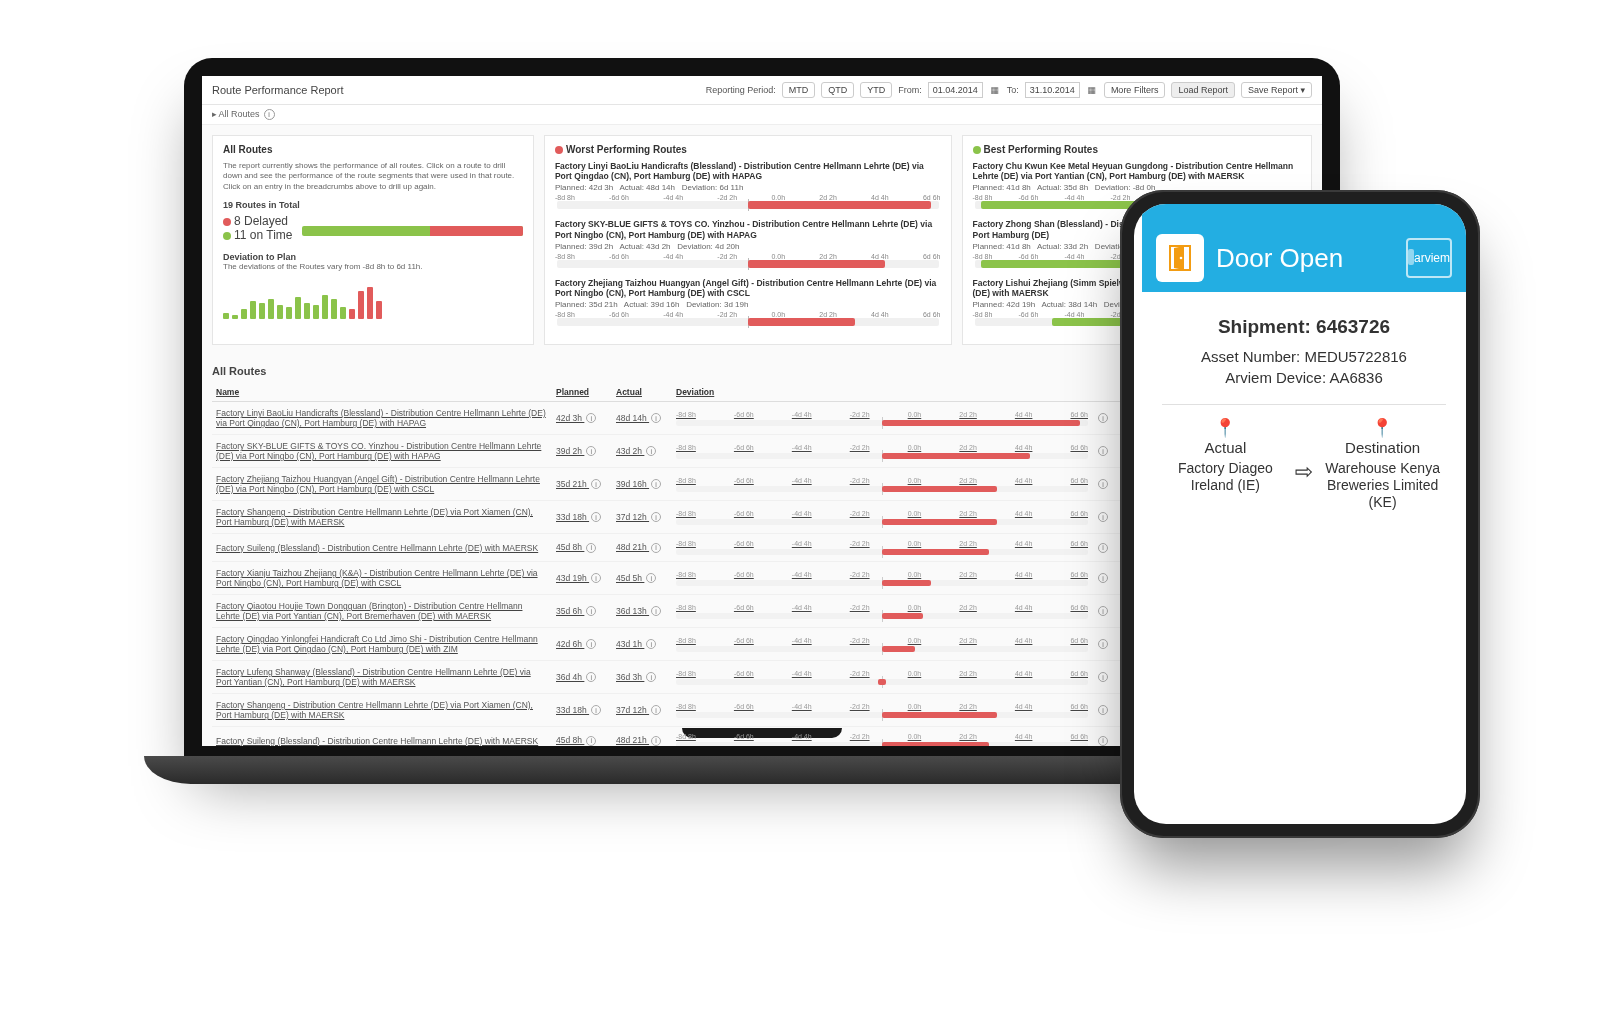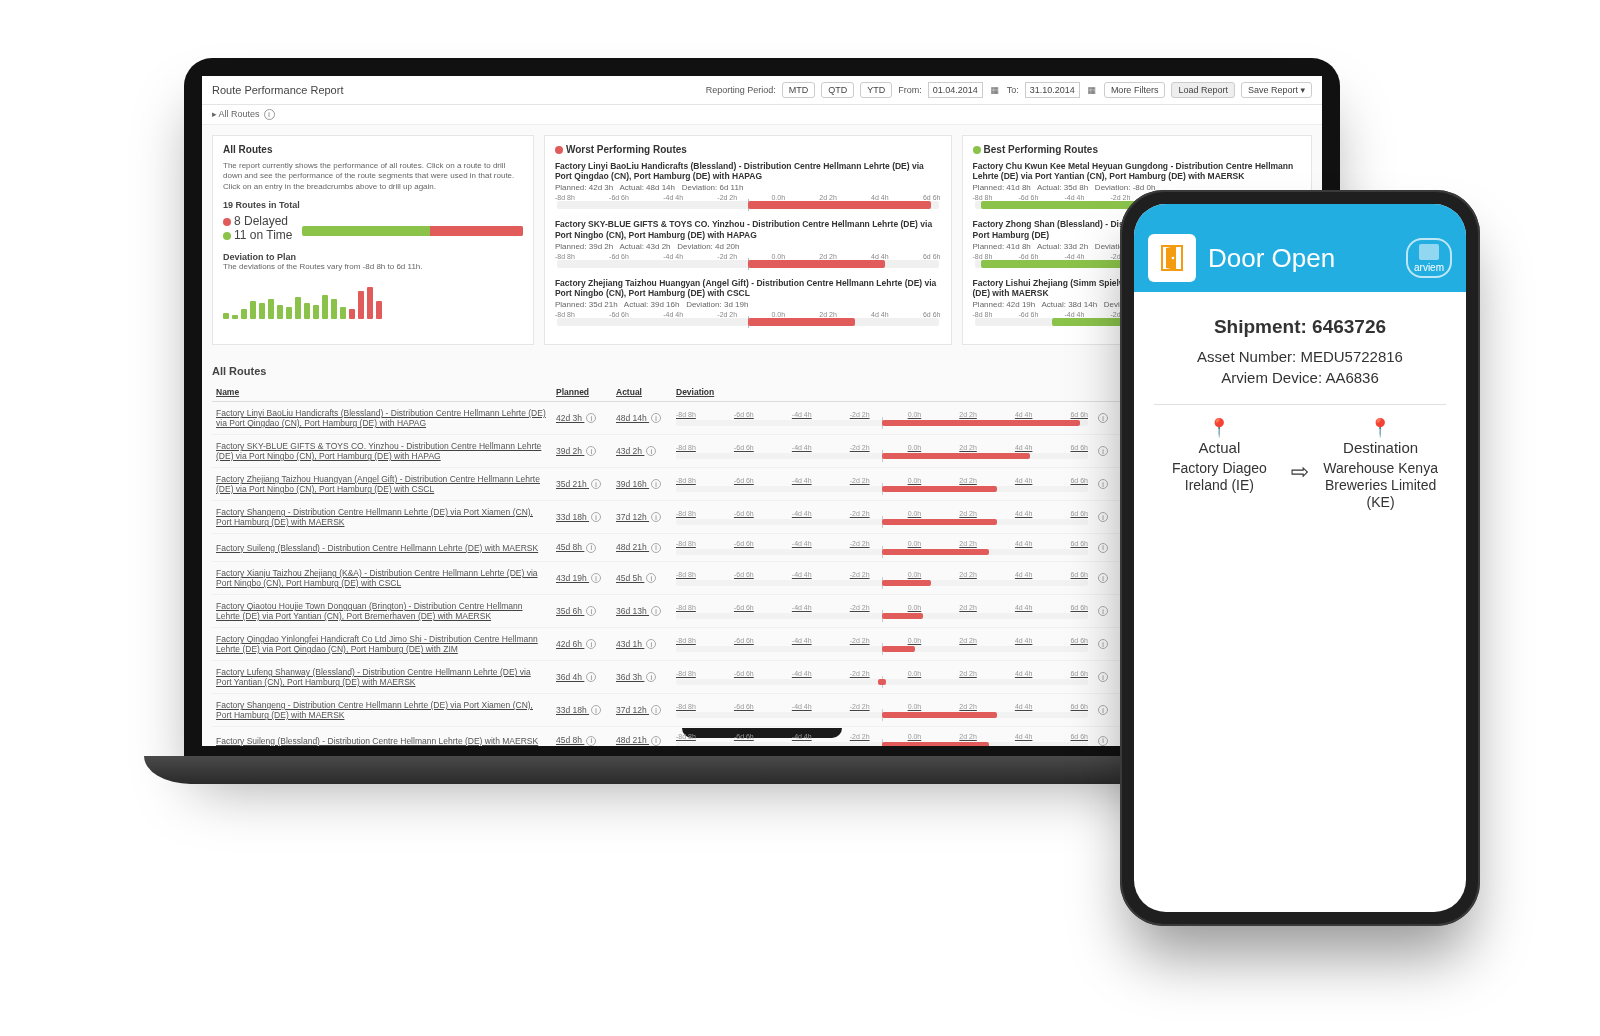--- a/index.html
+++ b/index.html
@@ -144,43 +144,44 @@
   .phone-frame {
     background:#1f1f1f;
     border-radius: 44px;
     padding: 14px;
     box-shadow: 0 40px 60px -10px rgba(0,0,0,.4), inset 0 0 0 2px #3a3a3a;
   }
   .phone-screen {
     background:#fff;
     border-radius: 32px;
     overflow:hidden;
-    height: 708px;
+    height: 620px;
     display:flex;
     flex-direction:column;
+    padding-left:8px;
   }
   .notch {
     width:160px;height:24px;background:#1f1f1f;border-radius:0 0 16px 16px;margin:0 auto;
   }
   .phone-header {
     background:#23aee2;
     color:#fff;
     display:flex;
     align-items:center;
     padding:10px 14px;
     gap:12px;
     margin-top:-24px;
     padding-top:30px;
   }
   .ph-icon {
     width:48px;height:48px;background:#fff;border-radius:6px;display:flex;align-items:center;justify-content:center;
   }
   .ph-icon svg { width:32px;height:32px; }
   .ph-title { font-size:26px;font-weight:500;flex:1; }
-  .ph-brand { width:46px;height:40px;border:2px solid rgba(255,255,255,.7);border-radius:16px;display:flex;flex-direction:column;align-items:center;justify-content:center;font-size:10px;color:#fff; }
+  .ph-brand { width:46px;height:40px;border:2px solid rgba(255,255,255,.7);border-radius:4px;display:flex;flex-direction:row;align-items:center;justify-content:center;font-size:12px;color:#fff; }
   .ph-brand .sq { width:20px;height:16px;background:rgba(255,255,255,.5);margin-bottom:2px;border-radius:2px; }
 
   .phone-body { padding:16px 20px;text-align:center;color:#333;font-size:15px;flex:1; }
   .phone-body h2 { font-size:19px;margin:8px 0 10px; }
   .door-msg { font-size:15px;line-height:1.3;margin-bottom:14px; }
   .cta-btn {
     display:inline-block;background:#f39c12;color:#fff;padding:12px 20px;font-size:15px;text-decoration:underline;border-radius:2px;margin-bottom:16px;
   }
   .asset-line { font-size:15px;margin:4px 0; }
 

